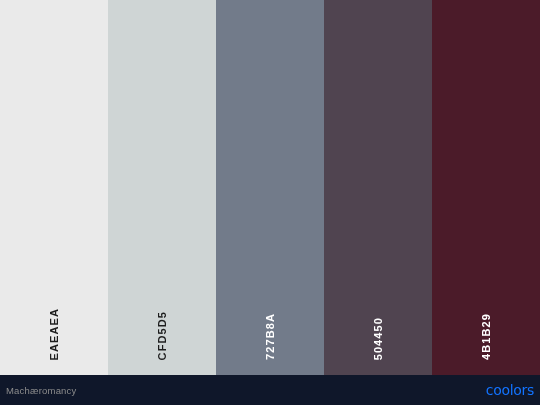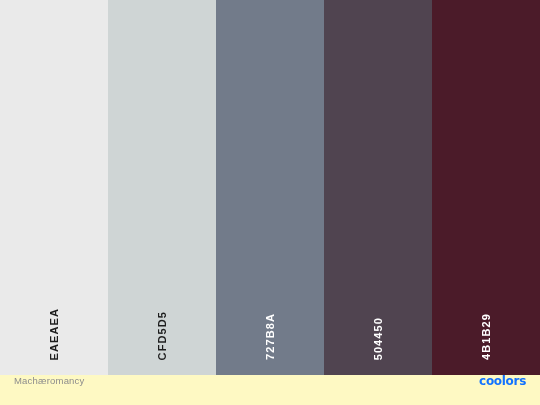--- a/index.html
+++ b/index.html
@@ -43,37 +43,37 @@
     font-weight: bold;
     letter-spacing: 1.1px;
     line-height: 1;
     margin-bottom: 15px;
     user-select: none;
     white-space: nowrap;
   }
   .footer {
     width: 540px;
     height: 30px;
-    background: #fef9c3;
+    background: #0f172a;
     display: flex;
-    align-items: flex-start;
+    align-items: center;
     justify-content: space-between;
-    padding: 0 14px;
+    padding: 0 6px;
     box-sizing: border-box;
   }
   .footer-credit {
     font-family: "Liberation Sans", sans-serif;
     font-size: 9.5px;
     color: #8c8c8c;
     letter-spacing: 0.2px;
   }
   .footer-logo {
     font-family: "DejaVu Sans", sans-serif;
-    font-size: 12px;
-    font-weight: bold;
+    font-size: 14px;
+    font-weight: normal;
     color: #1273ff;
     letter-spacing: -0.3px;
     line-height: 1;
   }
 </style>
 </head>
 <body>
 
 <div class="palette-page">
 

